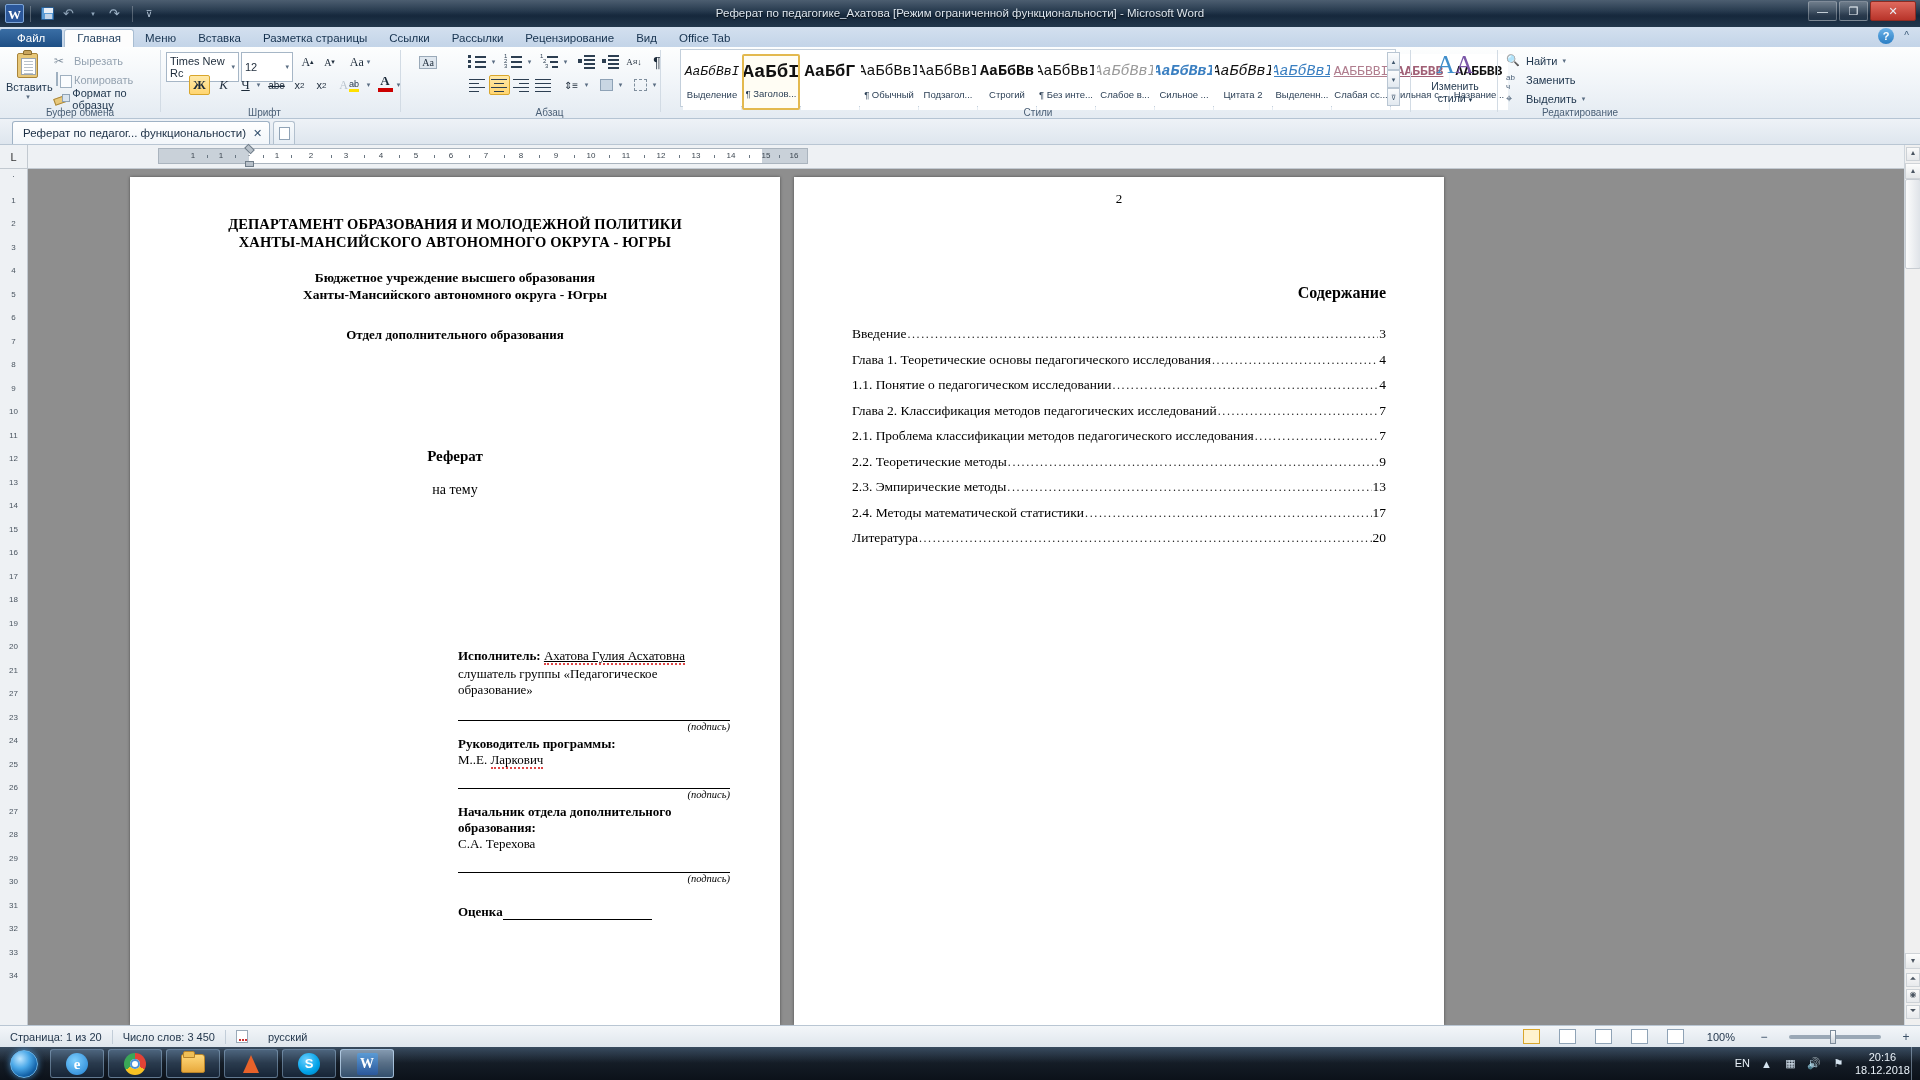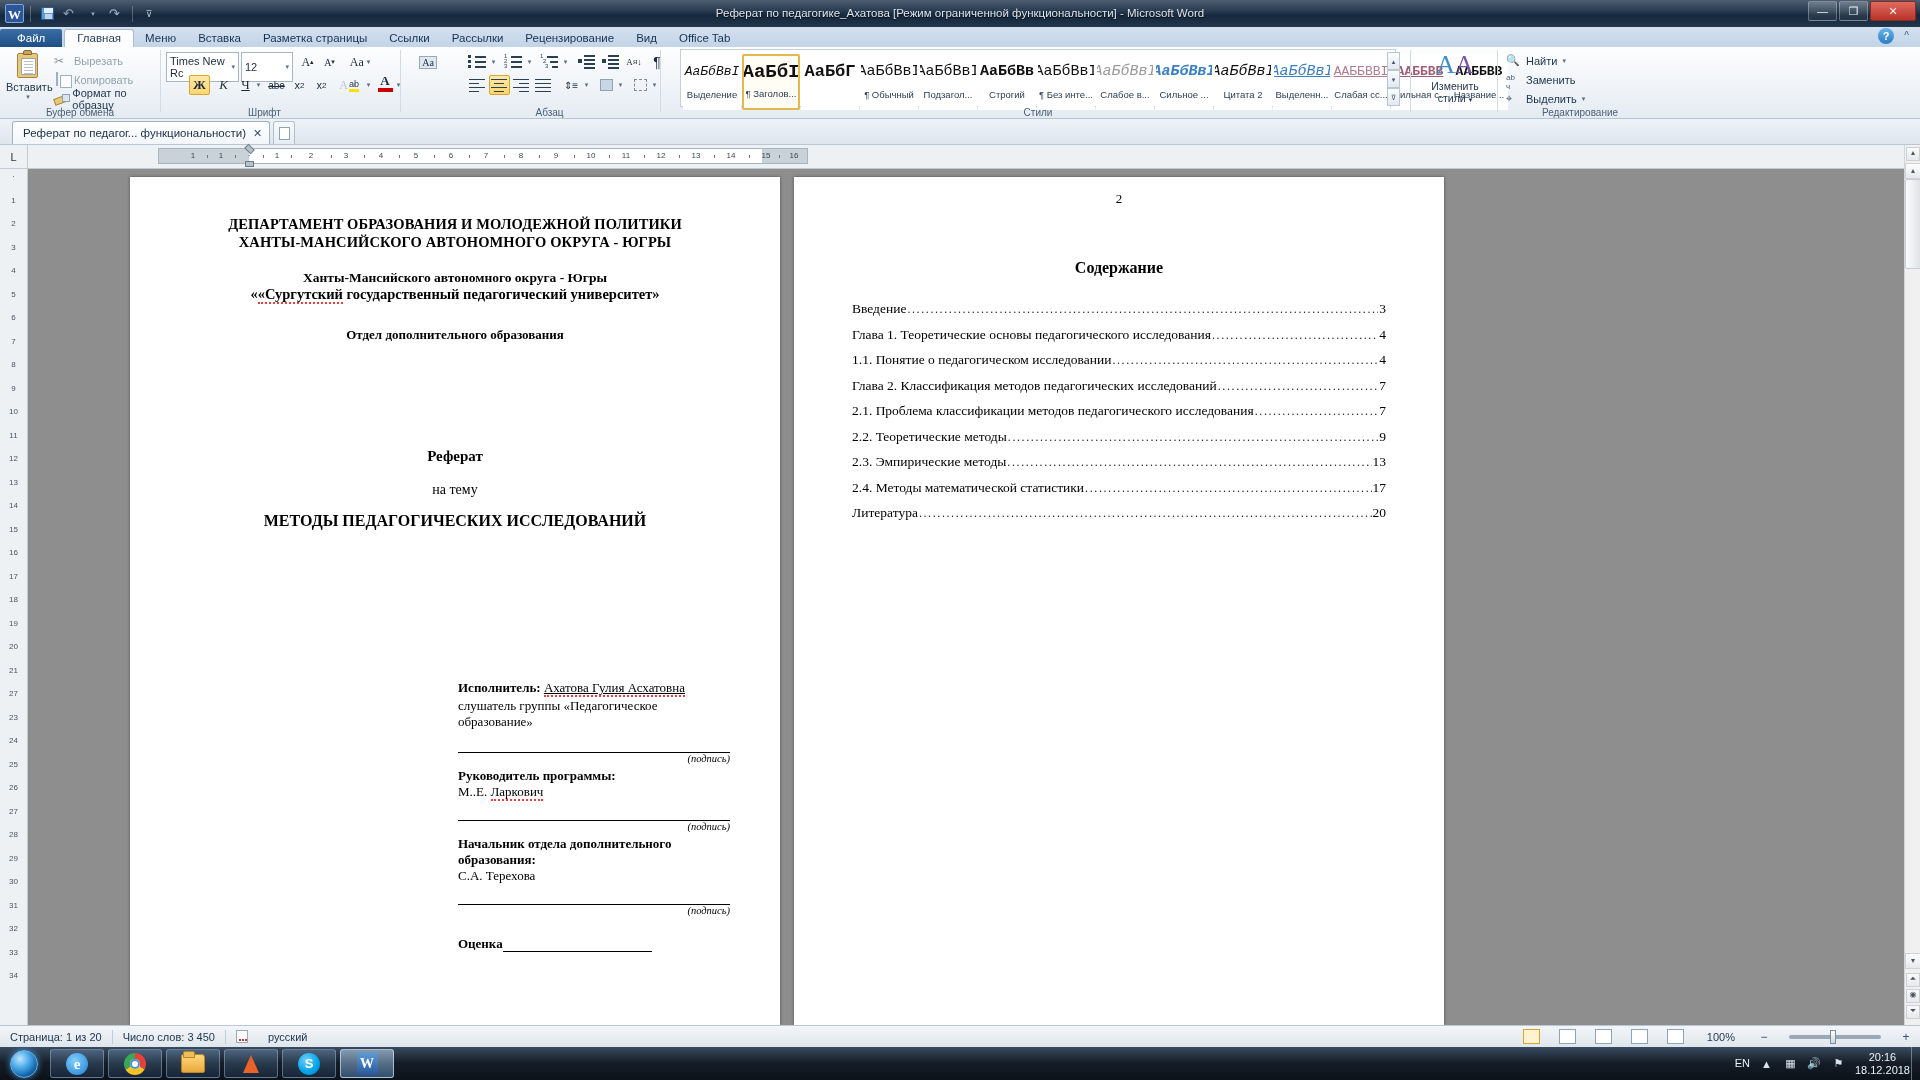--- a/index.html
+++ b/index.html
@@ -731,30 +731,27 @@
 
     <div class="pages">
 
       <div class="page p1">
         <div style="padding:38px 58px 0 58px;">
           <div class="doc-center b" style="font-size:14.5px; line-height:18px; letter-spacing:.1px;">
             <div>ДЕПАРТАМЕНТ ОБРАЗОВАНИЯ И МОЛОДЕЖНОЙ ПОЛИТИКИ</div>
             <div>ХАНТЫ-МАНСИЙСКОГО АВТОНОМНОГО ОКРУГА - ЮГРЫ</div>
           </div>
           <div class="doc-center b" style="font-size:13.5px; line-height:17px; margin-top:18px;">
+            <div>Бюджетное учреждение высшего образования</div>
             <div>Ханты-Мансийского автономного округа - Югры</div>
-            <div style="font-size:14.5px;">
-              «<span class="sp-red" style="display:inline">«Сургутский</span><span> государственный педагогический университет»</span>
-            </div>
           </div>
           <div class="doc-center b" style="font-size:13px; margin-top:24px;">Отдел дополнительного образования</div>
 
           <div class="doc-center b" style="font-size:15px; margin-top:105px;">Реферат</div>
           <div class="doc-center" style="font-size:14px; margin-top:17px;">на тему</div>
-          <div class="doc-center b" style="font-size:16px; margin-top:14px;">МЕТОДЫ ПЕДАГОГИЧЕСКИХ ИССЛЕДОВАНИЙ</div>
 
           <div style="margin-top:150px; padding-left:270px;">
             <div style="font-size:13px;">
               <span class="b">Исполнитель:</span>
               <span class="u sp-red">Ахатова Гулия Асхатовна</span>
             </div>
             <div style="font-size:13px; margin-top:2px;">слушатель группы  «Педагогическое образование»</div>
 
             <div class="sigline" style="margin-top:22px; width:272px;"></div>
             <div style="font-size:10.5px; font-style:italic; text-align:right; width:272px;">(подпись)</div>
@@ -775,21 +772,21 @@
 
             <div class="b" style="font-size:13px; margin-top:20px;">
               <span>Оценка</span><span style="border-bottom:1px solid #000;">&nbsp;&nbsp;&nbsp;&nbsp;&nbsp;&nbsp;&nbsp;&nbsp;&nbsp;&nbsp;&nbsp;&nbsp;&nbsp;&nbsp;&nbsp;&nbsp;&nbsp;&nbsp;&nbsp;&nbsp;&nbsp;&nbsp;&nbsp;&nbsp;&nbsp;&nbsp;&nbsp;&nbsp;&nbsp;&nbsp;&nbsp;&nbsp;&nbsp;&nbsp;&nbsp;&nbsp;&nbsp;&nbsp;&nbsp;&nbsp;&nbsp;&nbsp;&nbsp;&nbsp;&nbsp;&nbsp;</span></div>
           </div>
         </div>
       </div>
 
       <div class="page p2">
         <div style="padding:14px 58px 0 58px;">
           <div class="doc-center" style="font-size:13px;">2</div>
-          <div class="doc-center b" style="font-size:16px; margin-top:52px;">Содержание</div>
+          <div class="doc-center b" style="font-size:16px; margin-top:77px;text-align:right;">Содержание</div>
 
           <div style="margin-top:24px;">
             <div class="toc-row">
               <span class="toc-txt">Введение</span>
               <span class="toc-dots">....................................................................................................................................................</span>
               <span class="toc-pg">3</span>
             </div>
             <div class="toc-row">
               <span class="toc-txt">Глава 1. Теоретические основы педагогического исследования</span>
               <span class="toc-dots">....................................................................................................................................................</span>

